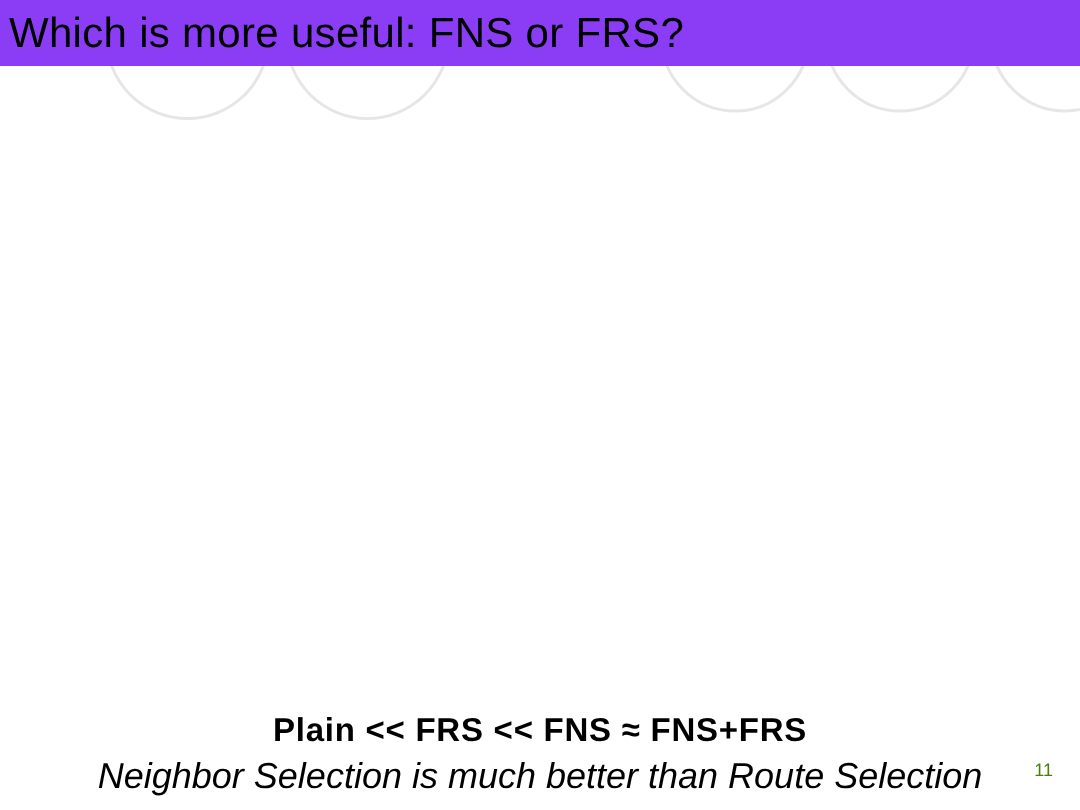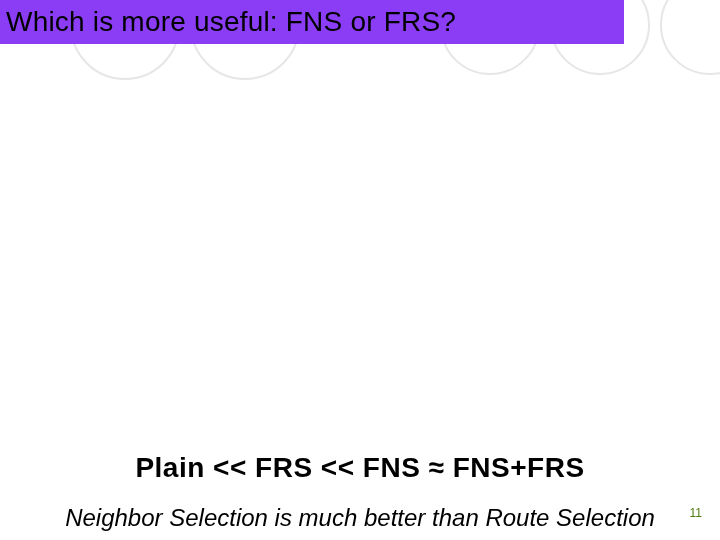--- a/index.html
+++ b/index.html
@@ -5,24 +5,24 @@
   * { margin: 0; padding: 0; box-sizing: border-box; }
   html, body { width: 720px; height: 540px; overflow: hidden; font-family: Arial, Helvetica, sans-serif; background: #ffffff; }
   .slide { position: relative; width: 720px; height: 540px; background: #ffffff; }
   .circles { position: absolute; top: 0; left: 0; width: 720px; height: 120px; pointer-events: none; }
   .circle { position: absolute; border: 2px solid #e6e6e6; border-radius: 50%; background: transparent; }
   .c1 { width: 110px; height: 110px; left: 70px;  top: -30px; }
   .c2 { width: 110px; height: 110px; left: 190px; top: -30px; }
   .c3 { width: 100px; height: 100px; left: 440px; top: -25px; }
   .c4 { width: 100px; height: 100px; left: 550px; top: -25px; }
   .c5 { width: 100px; height: 100px; left: 660px; top: -25px; }
-  .title-bar { position: absolute; top: 0; left: 0; width: 624px; height: 44px; background: #8a3df5; display: flex; align-items: center; padding-left: 6px; }
+  .title-bar { position: absolute; top: 0; left: 0; width: 720px; height: 44px; background: #8a3df5; display: flex; align-items: center; padding-left: 6px; }
   .title-text { font-size: 28px; color: #000000; letter-spacing: 0.2px; }
   .bottom-block { position: absolute; left: 0; width: 720px; bottom: 8px; text-align: center; }
-  .comparison { font-size: 28px; font-weight: bold; color: #000000; margin-bottom: 20px; letter-spacing: 0.5px; }
+  .comparison { font-size: 22px; font-weight: bold; color: #000000; margin-bottom: 4px; letter-spacing: 0.5px; }
   .conclusion { font-size: 24px; font-style: italic; color: #000000; line-height: 1.15; padding: 0 40px; }
   .pagenum { position: absolute; right: 18px; bottom: 20px; font-size: 12px; color: #4d7c0f; }
 </style>
 </head>
 <body>
 
 <div class="slide">
 
   <div class="circles">
     <div class="circle c1"></div>

